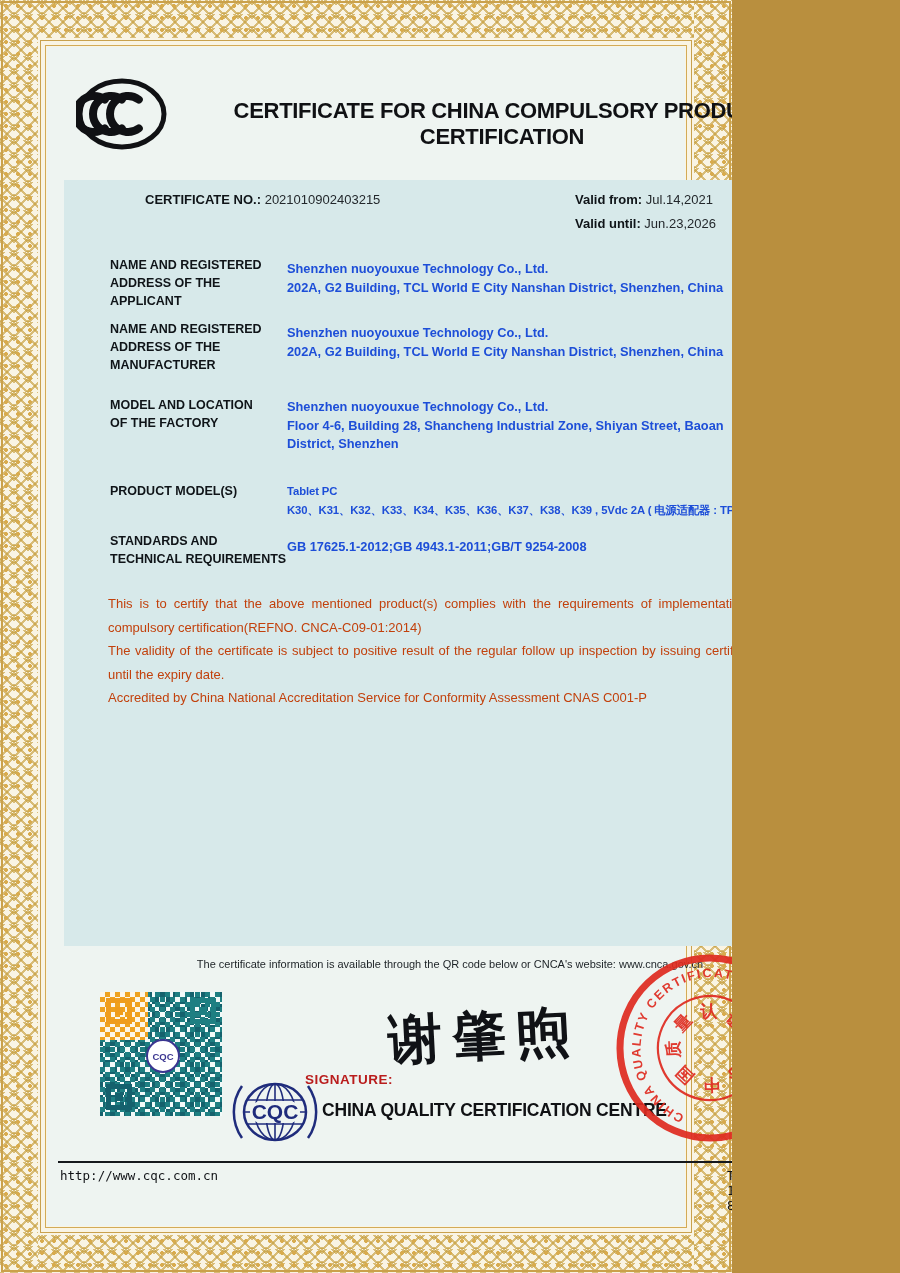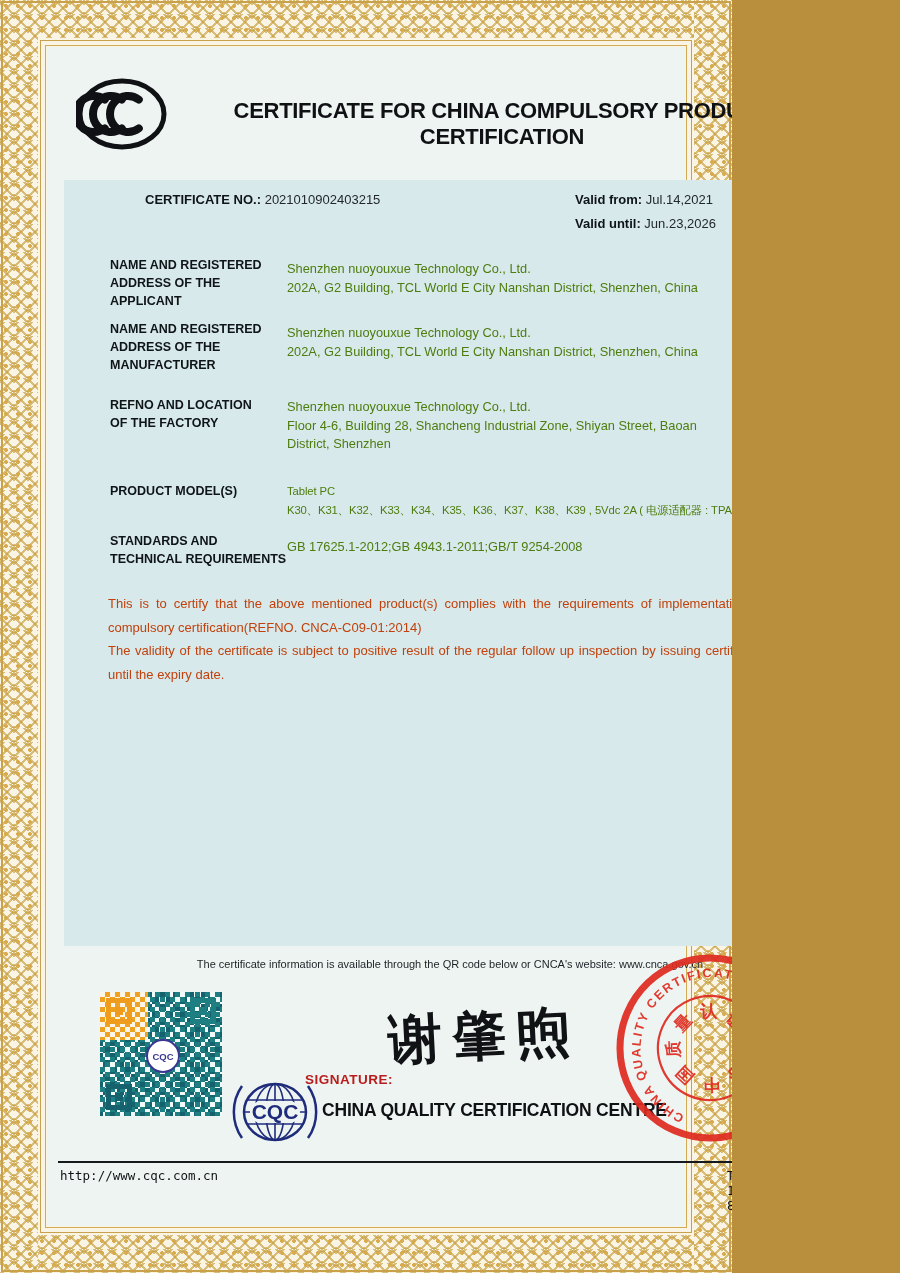--- a/index.html
+++ b/index.html
@@ -29,21 +29,21 @@
 
   
   .blab{font-weight:bold;color:#0f1418;margin-top:12px;}
   .cert-line{position:absolute;left:145px;top:192px;font-size:13px;color:#23282c;}
   .valid-from{position:absolute;left:575px;top:192px;font-size:13px;color:#23282c;}
   .valid-until{position:absolute;left:575px;top:216px;font-size:13px;color:#23282c;}
 
   
   .flabel{position:absolute;left:110px;width:180px;font-size:12.5px;font-weight:bold;
     color:#0f1418;line-height:18px;white-space:pre-line;}
-  .fvalue{position:absolute;left:287px;font-size:12.8px;color:#4d7c0f;line-height:18.5px;white-space:pre;}
+  .fvalue{position:absolute;left:287px;font-size:12.8px;color:#1d4ed8;line-height:18.5px;white-space:pre;font-weight:bold;}
   .fvalue.small{font-size:11.3px;letter-spacing:-0.1px;}
 
   .paras{position:absolute;left:108px;top:592px;width:696px;font-size:13px;color:#c2410c;line-height:23.5px;}
   .paras p{margin:0;text-align:justify;}
 
   .notice{position:absolute;left:0;top:958px;width:900px;text-align:center;font-size:11px;color:#1c2226;z-index:1;}
 
   
   .qr{position:absolute;left:100px;top:992px;width:122px;height:124px;background:#f2faf9;
     background-image:
@@ -123,37 +123,38 @@
 ADDRESS OF THE APPLICANT</div>
   <div class="fvalue" style="top:260px">Shenzhen nuoyouxue Technology Co., Ltd.
 202A, G2 Building, TCL World E City Nanshan District, Shenzhen, China</div>
 
   <div class="flabel" style="top:320px">NAME AND REGISTERED
 ADDRESS OF THE
 MANUFACTURER</div>
   <div class="fvalue" style="top:324px">Shenzhen nuoyouxue Technology Co., Ltd.
 202A, G2 Building, TCL World E City Nanshan District, Shenzhen, China</div>
 
-  <div class="flabel" style="top:396px">REFNO AND LOCATION
+  <div class="flabel" style="top:396px">MODEL AND LOCATION
 OF THE FACTORY</div>
   <div class="fvalue" style="top:398px">Shenzhen nuoyouxue Technology Co., Ltd.
 Floor 4-6, Building 28, Shancheng Industrial Zone, Shiyan Street, Baoan
 District, Shenzhen</div>
 
   <div class="flabel" style="top:482px">PRODUCT MODEL(S)</div>
   <div class="fvalue small" style="top:482px">Tablet PC
 K30、K31、K32、K33、K34、K35、K36、K37、K38、K39 , 5Vdc 2A ( 电源适配器 : TPA-23A050200CU01 )</div>
 
   <div class="flabel" style="top:532px">STANDARDS AND
 TECHNICAL REQUIREMENTS</div>
   <div class="fvalue" style="top:538px">GB 17625.1-2012;GB 4943.1-2011;GB/T 9254-2008</div>
 
   <div class="paras">
     <p>This is to certify that the above mentioned product(s) complies with the requirements of implementation rules for compulsory certification(REFNO. CNCA-C09-01:2014)</p>
     <p>The validity of the certificate is subject to positive result of the regular follow up inspection by issuing certification body until the expiry date.</p>
+    <p>Accredited by China National Accreditation Service for Conformity Assessment CNAS C001-P</p>
   </div>
 
   <div class="notice">The certificate information is available through the QR code below or CNCA's website: www.cnca.gov.cn</div>
 
   <div class="qr">
     <div class="qr-orange"></div>
     <div class="finder tl">
         <div class="dot"></div>
       </div>
     <div class="finder tr">

